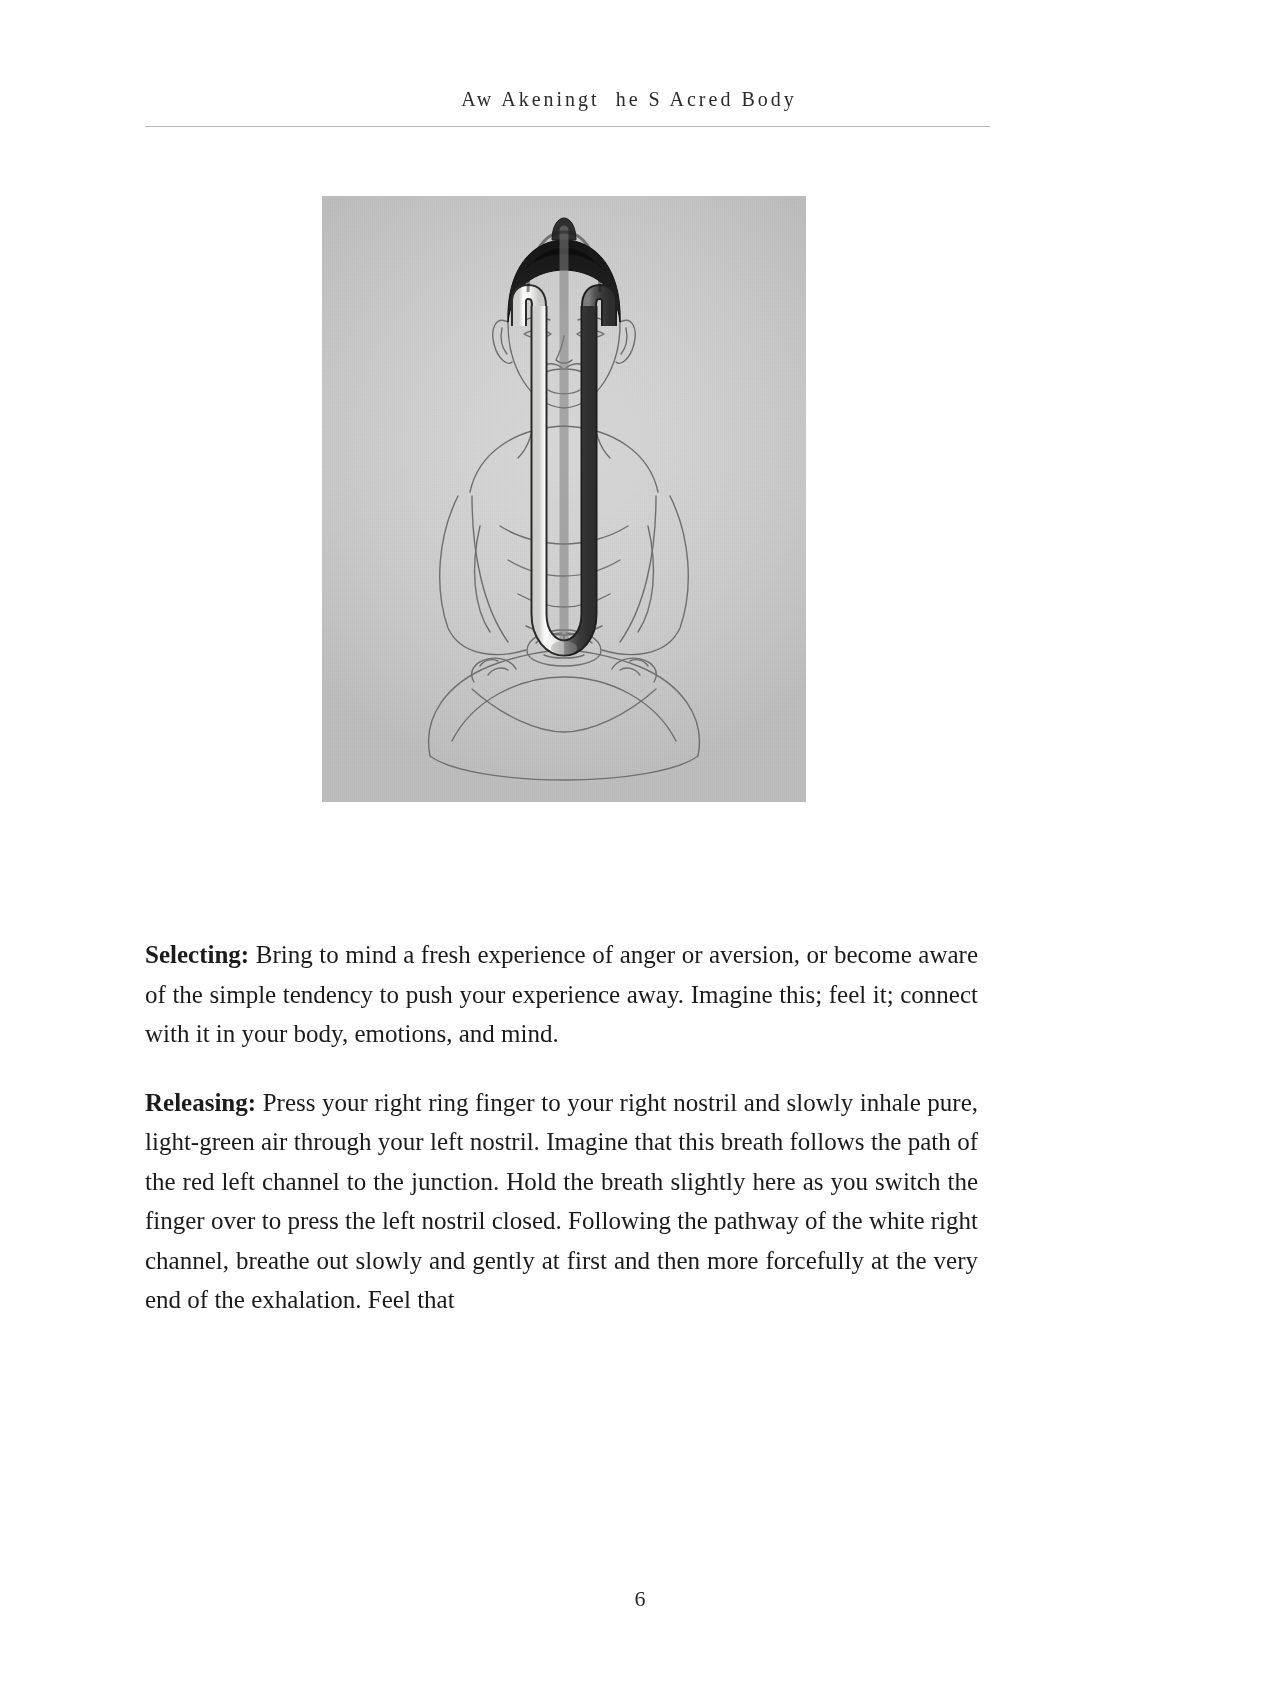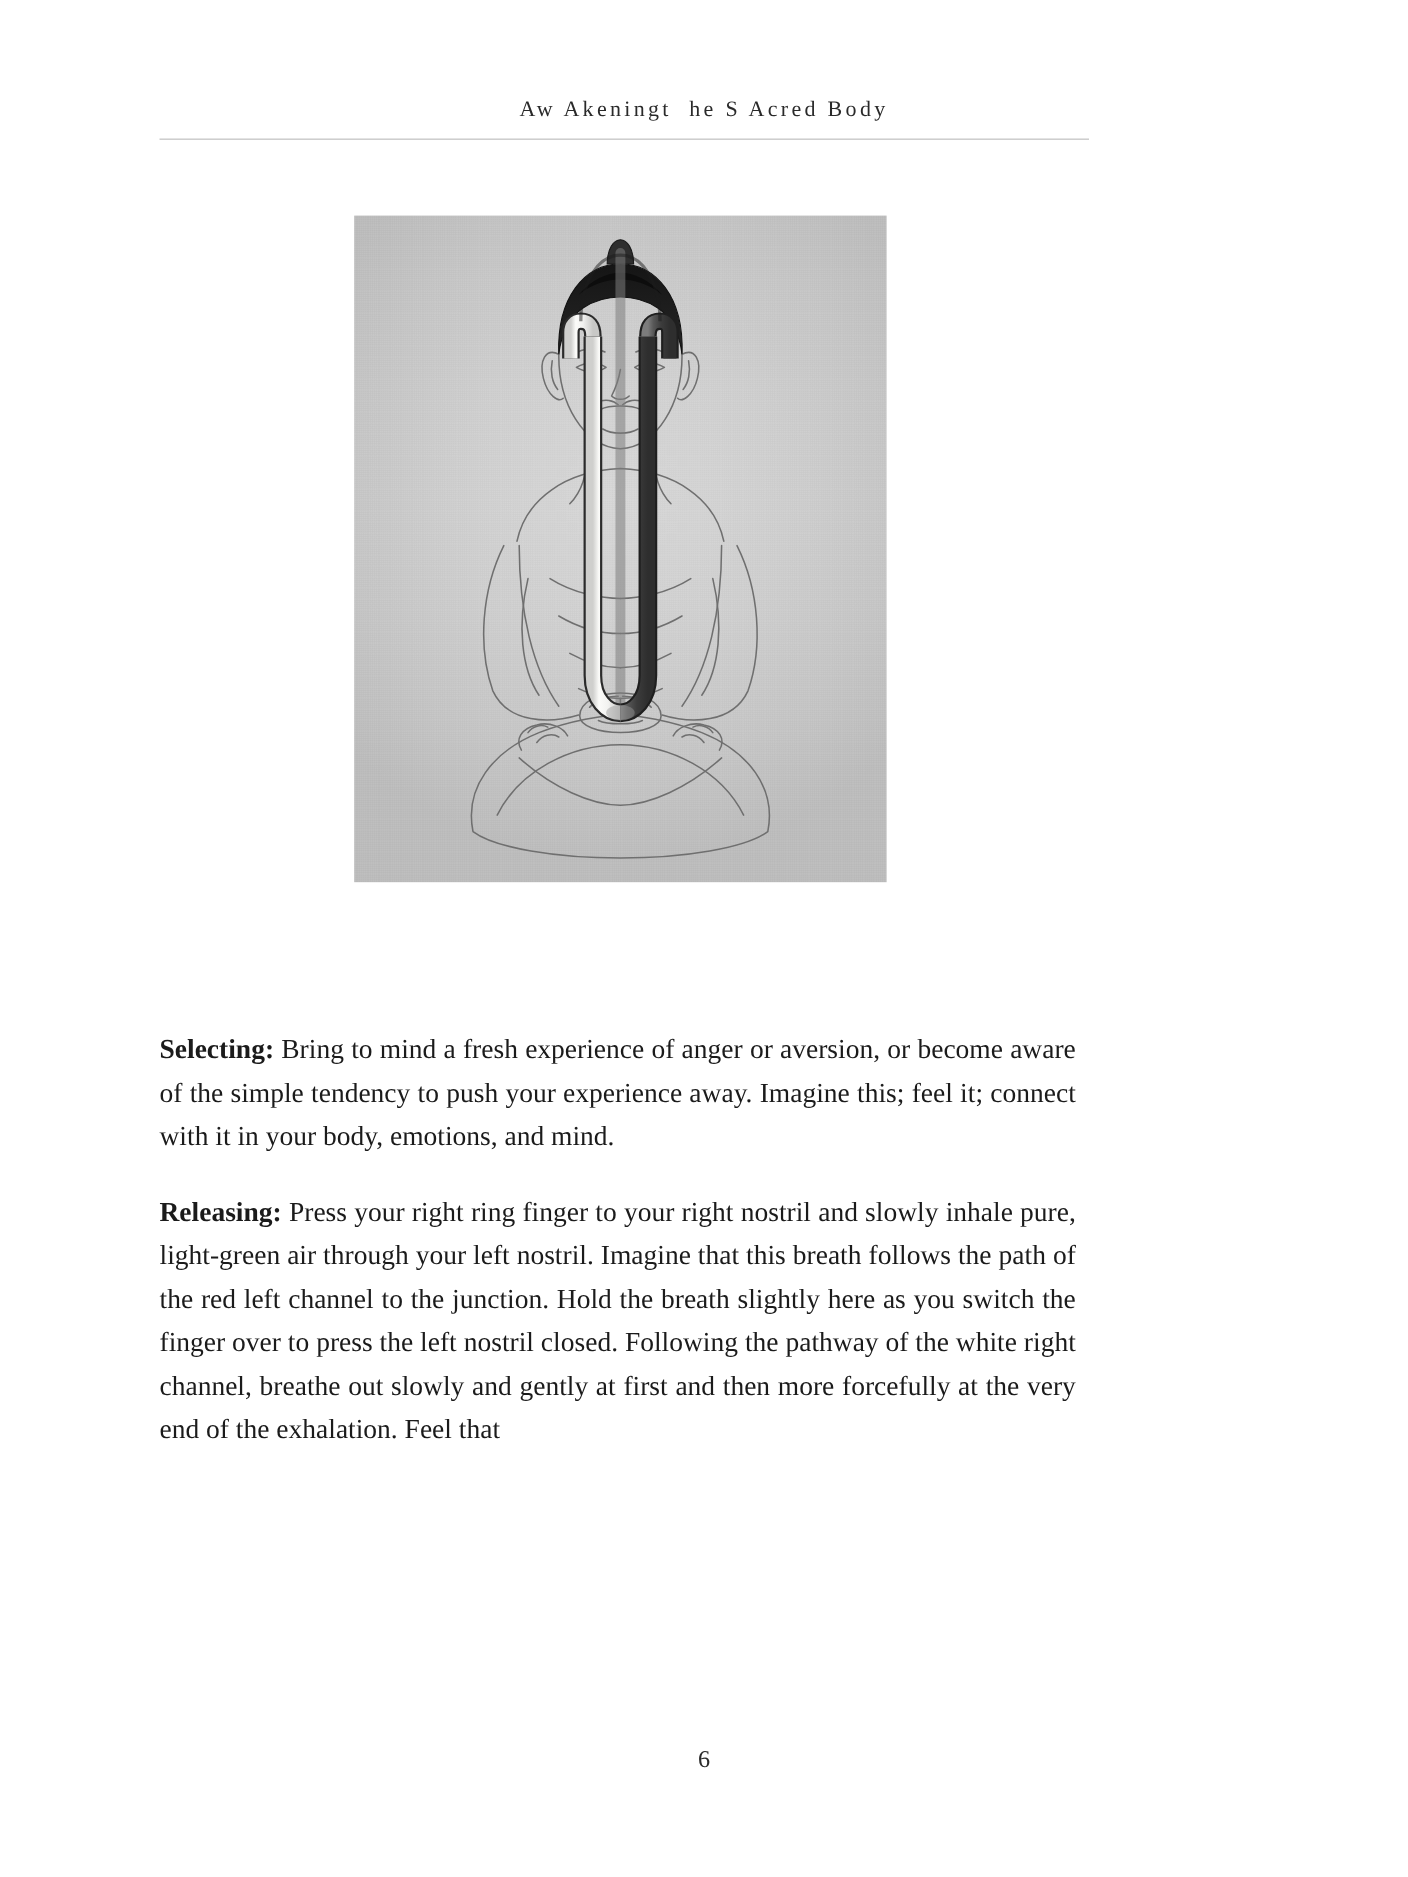--- a/index.html
+++ b/index.html
@@ -19,21 +19,21 @@
   .page {
     position: absolute;
     inset: 0;
     background: #ffffff;
   }
 
   
   .running-head {
     position: absolute;
     top: 88px;
-    left: 145px;
+    left: 134px;
     width: 990px;
     text-align: center;
     font-size: 20px;
     letter-spacing: 3.0px;
     color: #2a2a2a;
     font-family: "Liberation Serif", "DejaVu Serif", serif;
     white-space: pre;
   }
   .head-rule {
     position: absolute;

